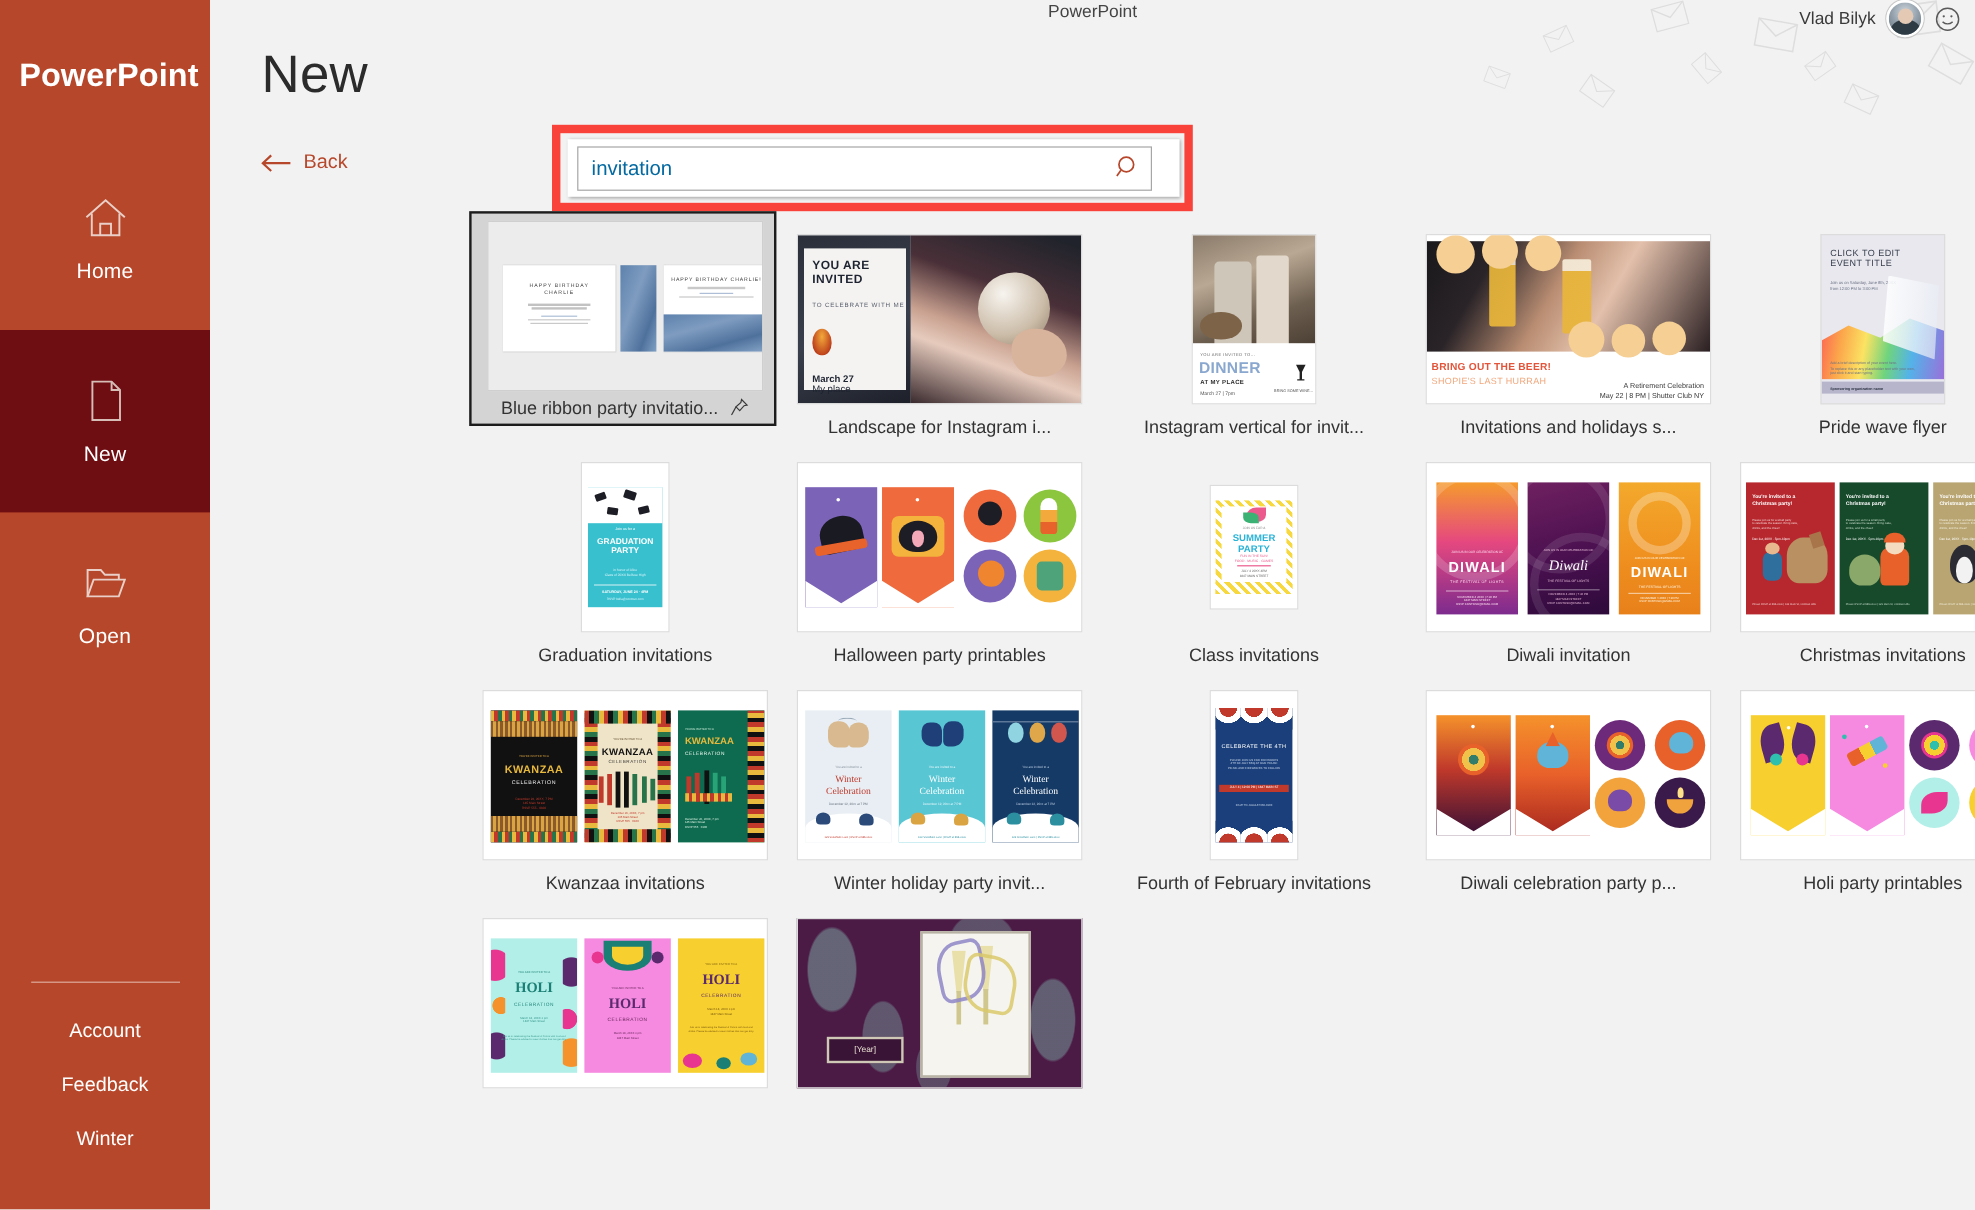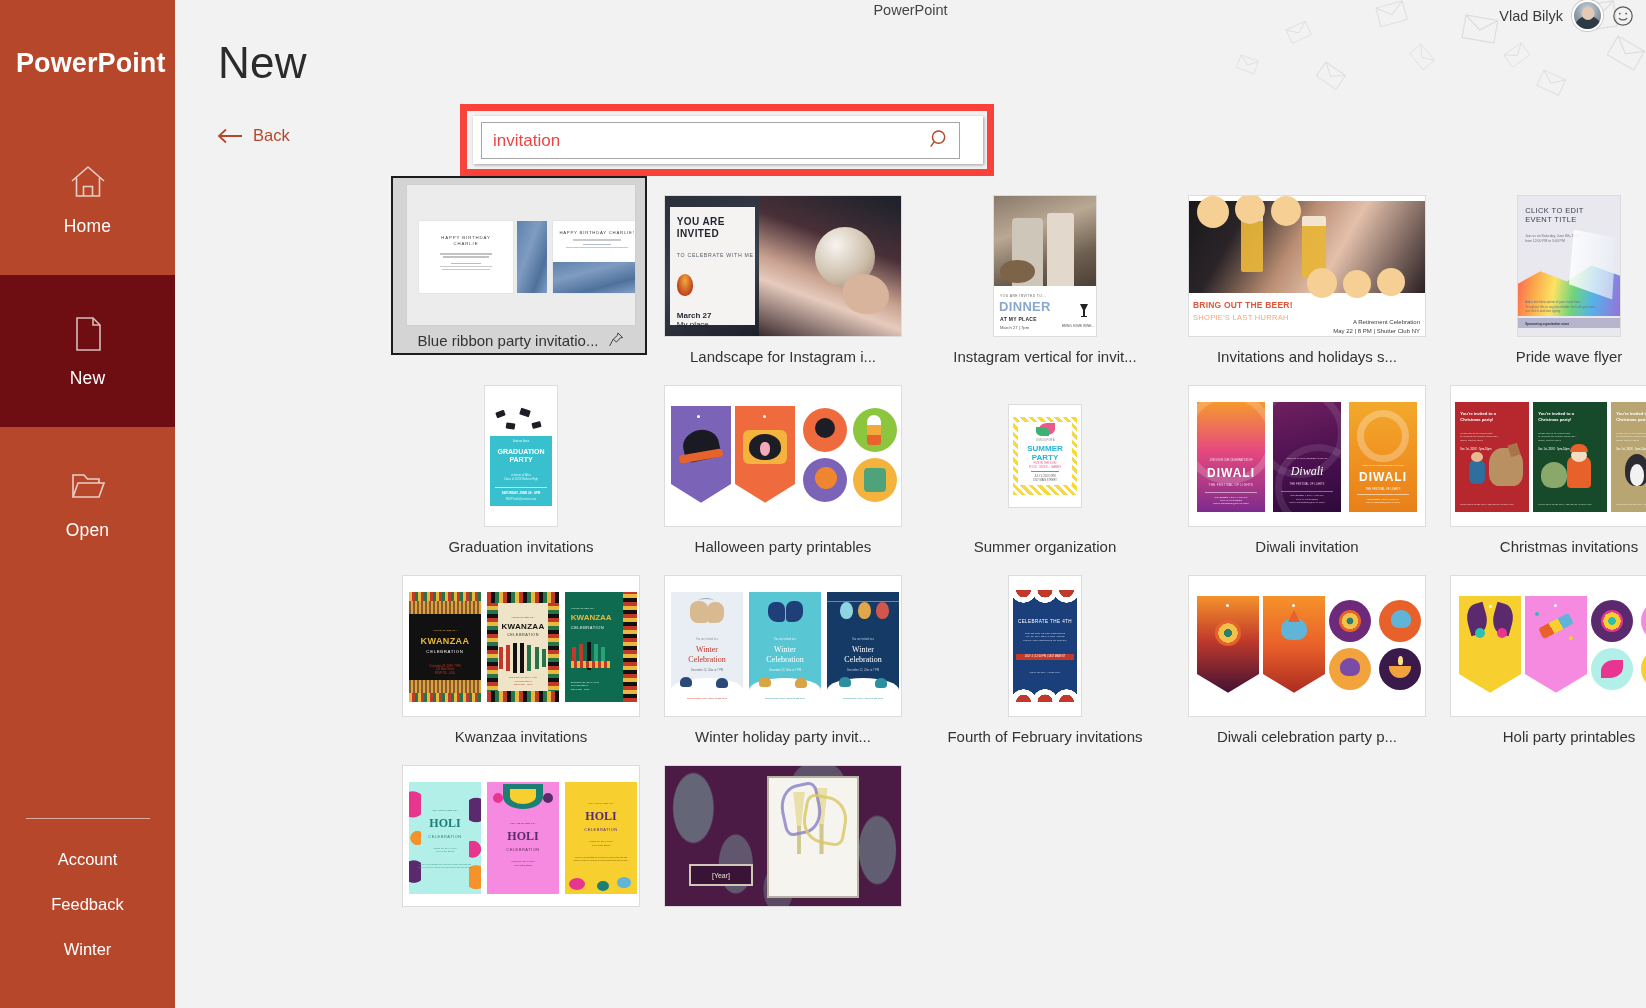--- a/index.html
+++ b/index.html
@@ -112,21 +112,21 @@
     box-shadow: 1px 1px 3px rgba(0,0,0,.35);
   }
   .search-box {
     position: absolute; left: 306px; top: 122px;
     width: 479px; height: 37px;
     background: #fff; border: 1px solid #a6a6a6;
     display: flex; align-items: center;
   }
   .search-box input {
     flex: 1; border: 0; outline: 0; height: 100%;
-    font-size: 17px; color: #ef4444; padding: 0 10px 0 11px;
+    font-size: 17px; color: #0369a1; padding: 0 10px 0 11px;
     font-family: "Liberation Sans", sans-serif; background: transparent;
   }
   .search-btn {
     width: 38px; height: 100%;
     display: flex; align-items: center; justify-content: center;
     cursor: pointer; background: transparent; border: 0;
   }
 
   
   .grid {
@@ -500,21 +500,21 @@
             <div style="position:absolute;left:42%;top:18%;width:16px;height:12px;background:#ec5a8d;border-radius:50% 0 50% 0"></div>
             <div style="position:absolute;left:38%;top:22%;width:13px;height:9px;background:#3bb273;border-radius:0 50% 0 50%"></div>
             <div style="position:absolute;left:0;right:0;top:33%;text-align:center;color:#888;font-size:2.6px">JOIN US FOR A</div>
             <div style="position:absolute;left:0;right:0;top:38%;text-align:center;color:#2bb3d6;font-size:8px;font-weight:bold;line-height:9px">SUMMER<br>PARTY</div>
             <div style="position:absolute;left:0;right:0;top:55%;text-align:center;color:#ec5a8d;font-size:2.8px;line-height:4px">FUN IN THE SUN!<br>FOOD · MUSIC · GAMES</div>
             <div style="position:absolute;left:30%;top:65%;width:40%;height:.6px;background:#ec5a8d"></div>
             <div style="position:absolute;left:0;right:0;top:69%;text-align:center;color:#666;font-size:2.6px;line-height:3.6px">JULY 4 20XX 4PM<br>1847 MAIN STREET</div>
             <div style="position:absolute;left:6%;bottom:12%;width:88%;height:10%;background:repeating-linear-gradient(45deg,#f7d93f 0 3px,#fff 3px 6px)"></div>
           </div>
         </div>
-        <span class="cap">Summer organization</span>
+        <span class="cap">Class invitations</span>
       </div>
 
       <div class="cell">
         <div class="thumb-area">
           <div class="thumb" style="width:238px;height:142px">
             <div style="position:absolute;left:8px;top:16px;width:68px;height:110px;background:linear-gradient(180deg,#f59a2e,#e5487f 45%,#7d2b8e 100%);overflow:hidden">
               <div style="position:absolute;left:-14px;top:-10px;width:92px;height:92px;border-radius:50%;border:7px solid rgba(255,255,255,.18)"></div>
               <div style="position:absolute;left:0;right:0;top:52%;text-align:center;color:#ffd9ef;font-size:2.6px">JOIN US IN OUR CELEBRATION OF</div>
               <div style="position:absolute;left:0;right:0;top:58%;text-align:center;color:#fff;font-size:12px;letter-spacing:1px;font-weight:bold">DIWALI</div>
               <div style="position:absolute;left:0;right:0;top:74%;text-align:center;color:#ffd9ef;font-size:2.9px;letter-spacing:.4px">THE FESTIVAL OF LIGHTS</div>

